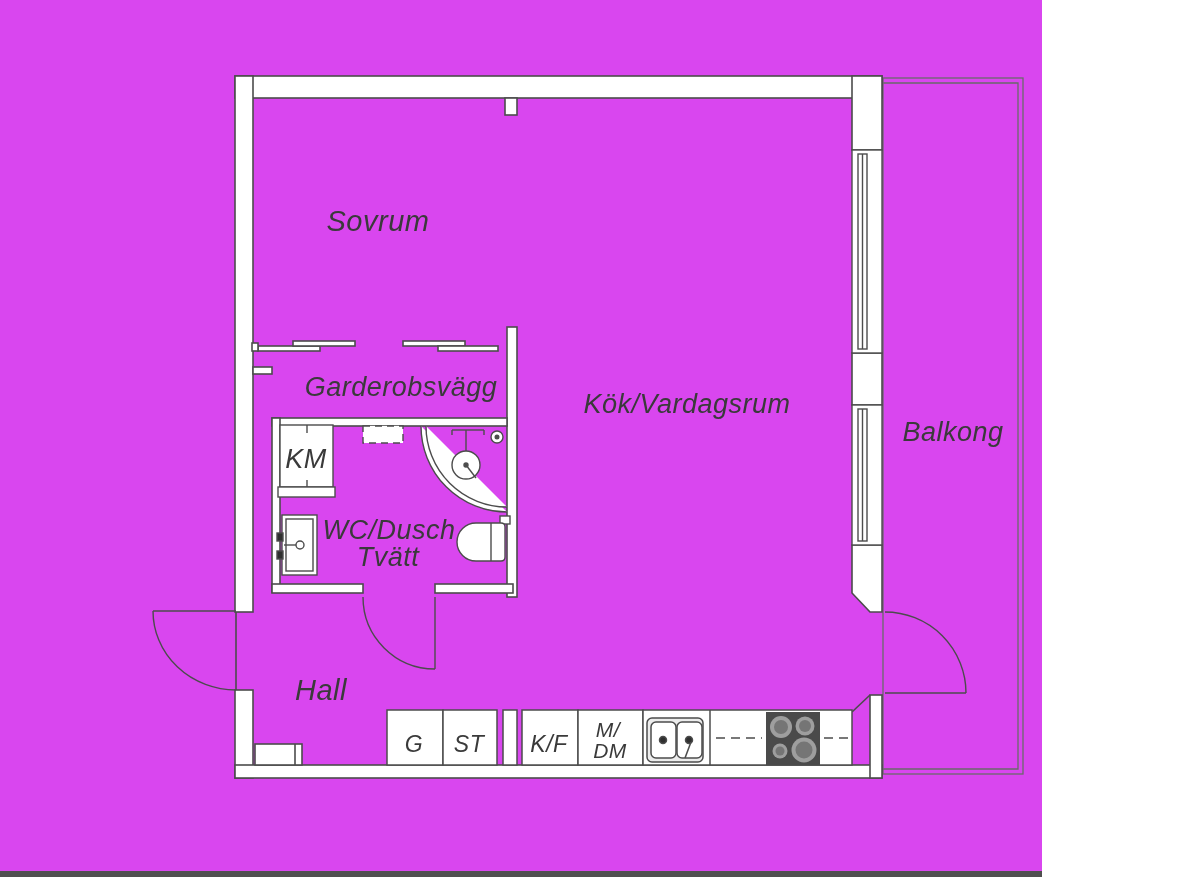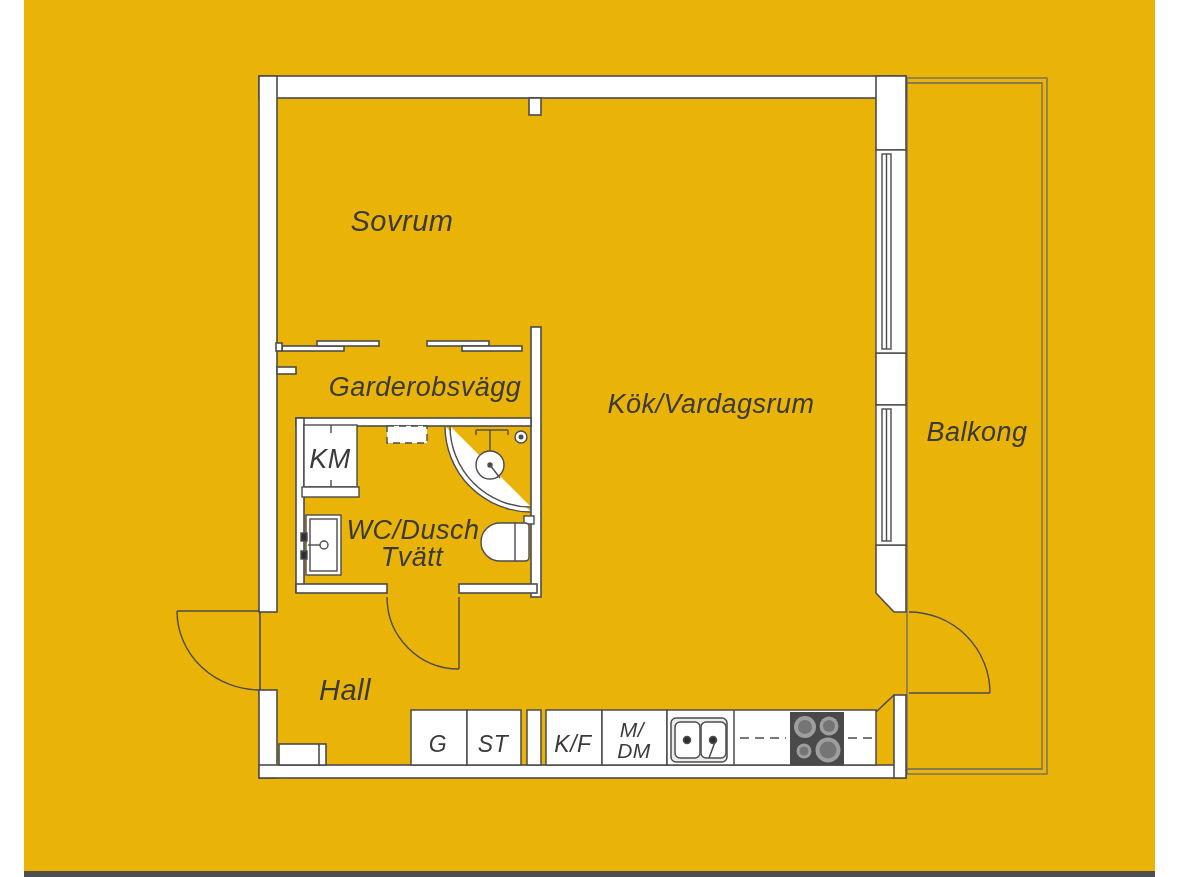--- a/index.html
+++ b/index.html
@@ -1,17 +1,17 @@
 <!DOCTYPE html>
 <html><head>
 <meta charset="utf-8">
 <style>
   html,body{margin:0;padding:0;background:#fff;}
-  .stage{position:relative;width:1131px;height:877px;background:#eab308;overflow:hidden;
-         font-family:"Liberation Sans",sans-serif;margin-left:24px;}
+  .stage{position:relative;width:1042px;height:877px;background:#d946ef;overflow:hidden;
+         font-family:"Liberation Sans",sans-serif;}
   svg{position:absolute;left:0;top:0;}
   text{font-family:"Liberation Sans",sans-serif;font-style:italic;letter-spacing:.5px;}
 </style>
 </head>
 <body>
 
 <div class="stage">
 <svg width="1179" height="877" viewBox="0 0 1179 877">
 
   <g fill="none" stroke-width="1.3" stroke="#6a6a6a">

